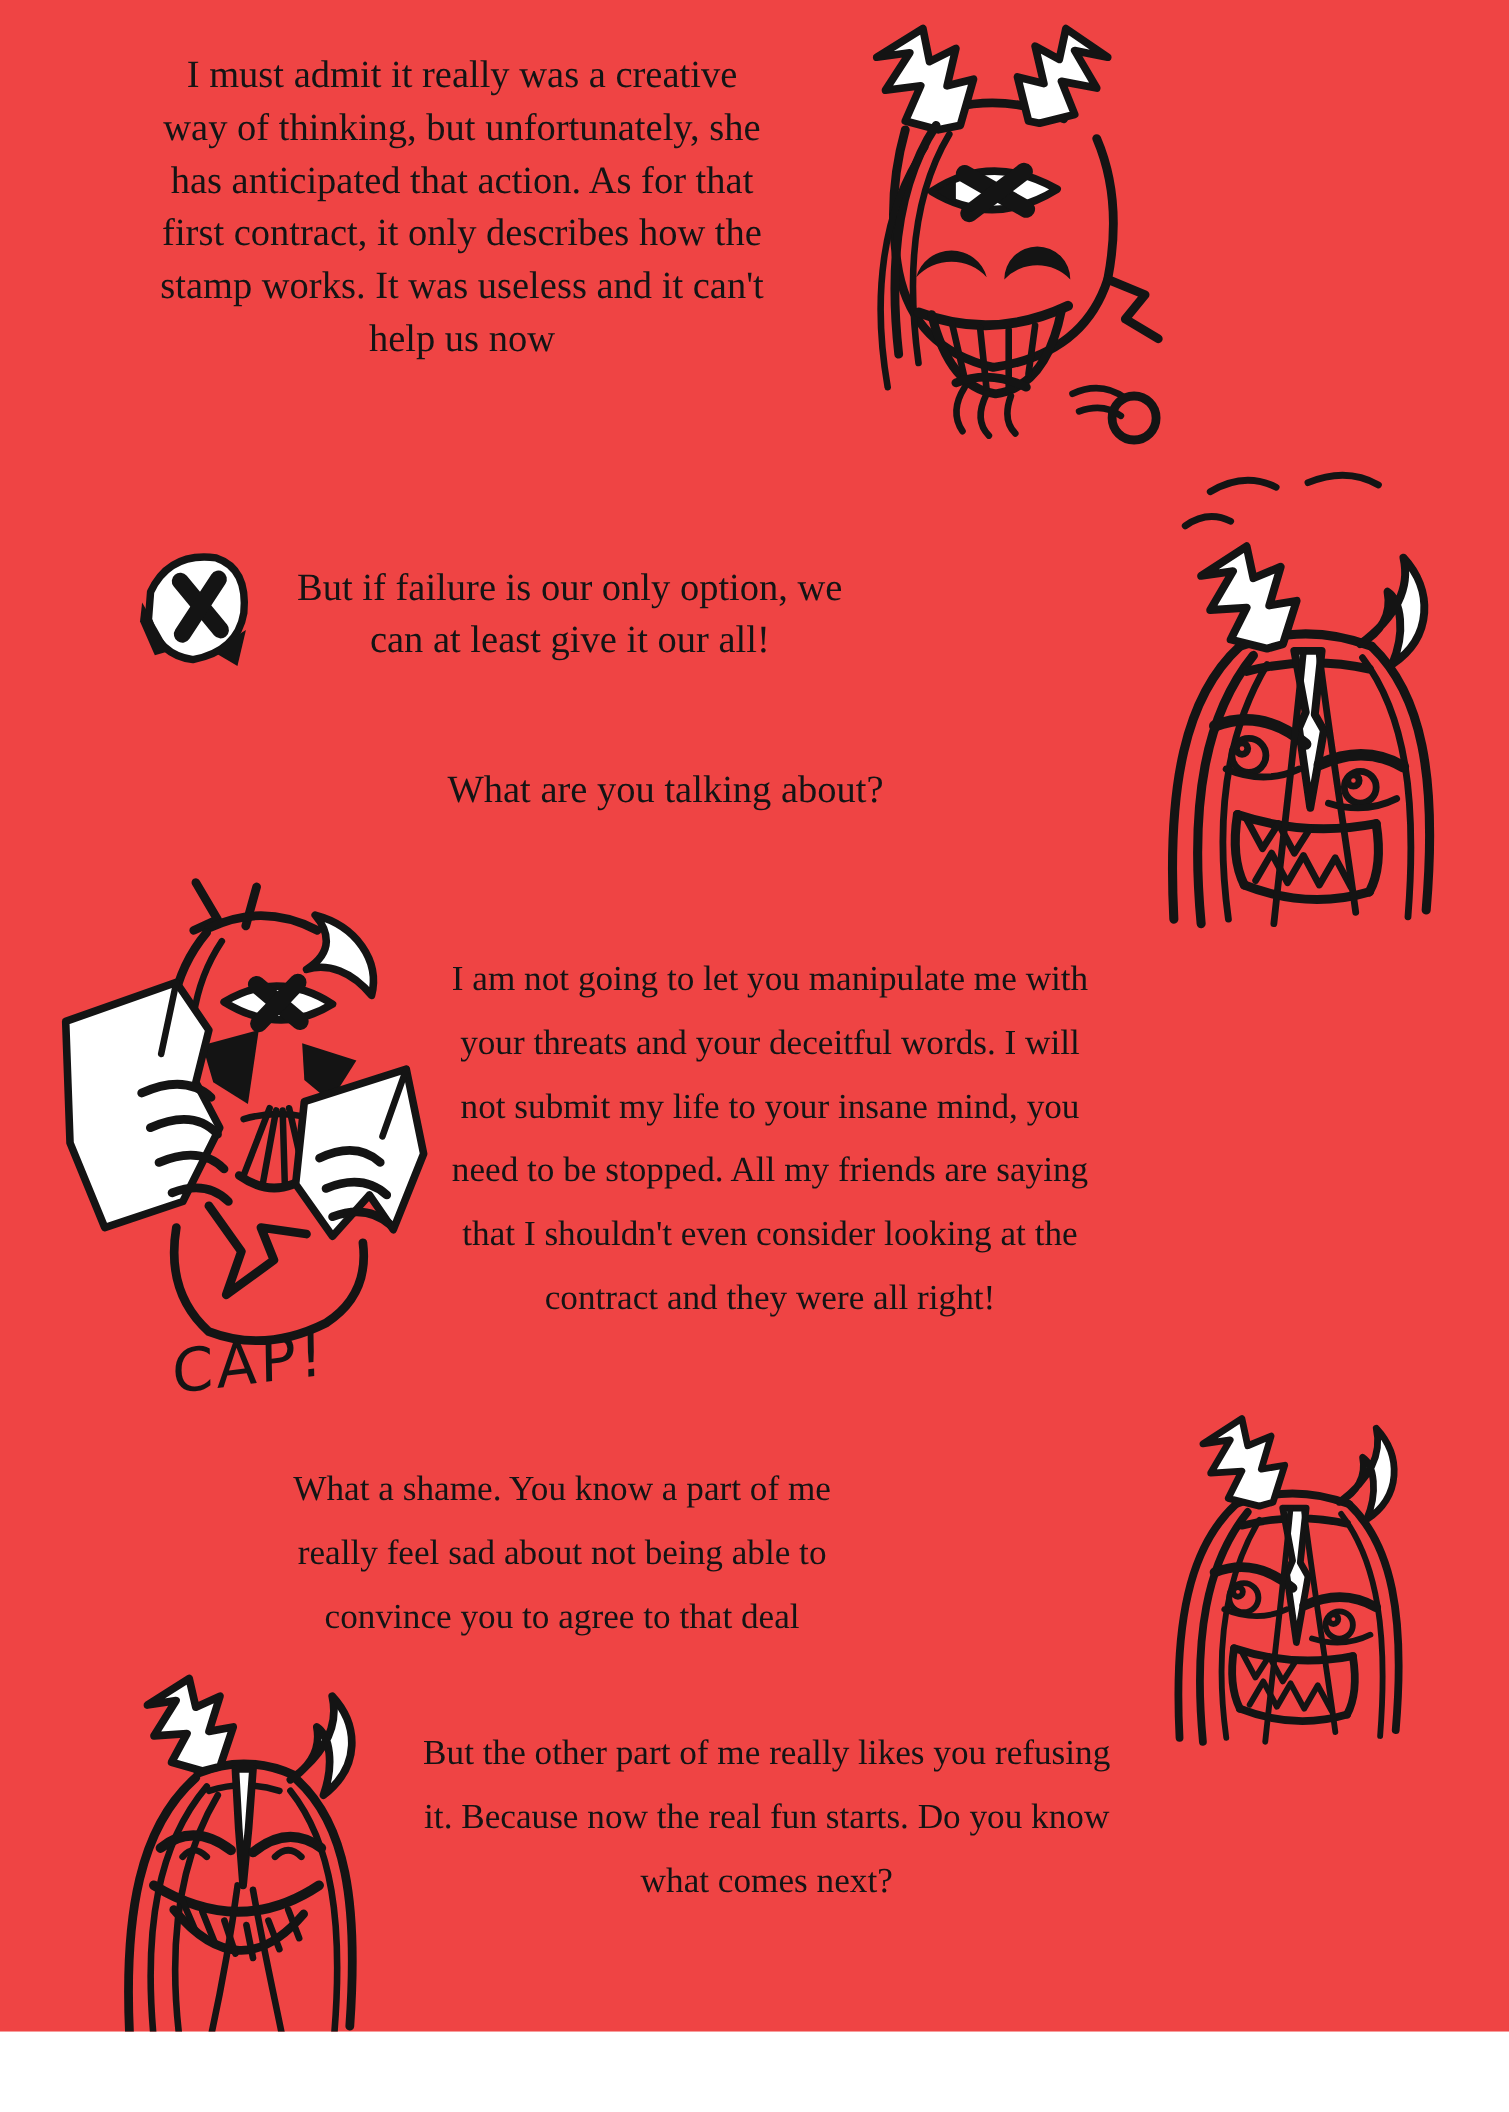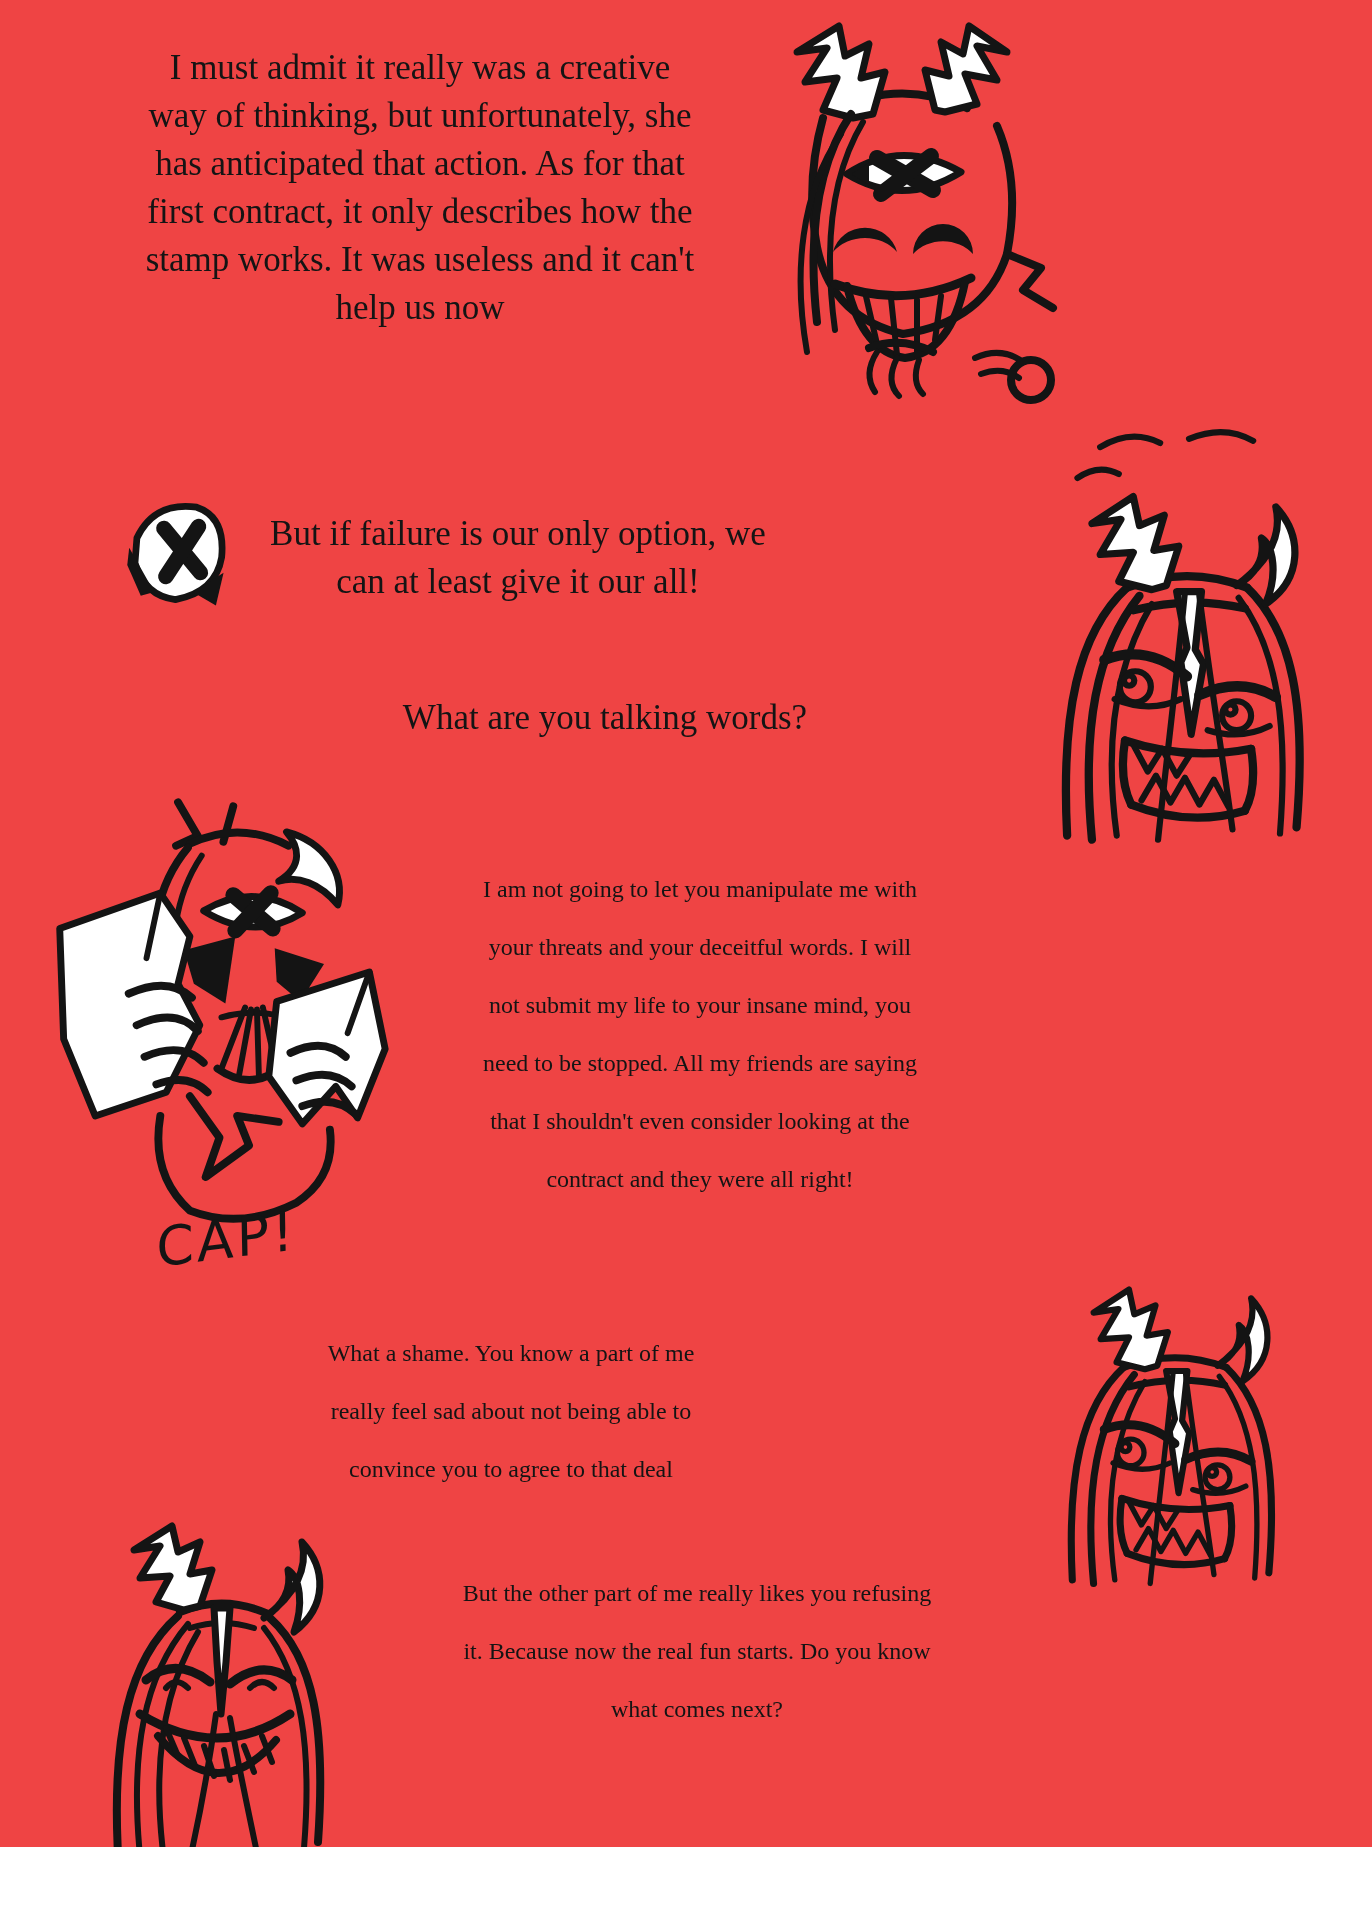--- a/index.html
+++ b/index.html
@@ -1,20 +1,20 @@
 <!DOCTYPE html>
 <html><head>
 <meta charset="utf-8">
 <style>
   html,body{margin:0;padding:0;background:#ffffff;}
   .page{position:relative;width:1372px;height:1847px;background:#ef4444;overflow:hidden;
         font-family:"Liberation Serif",serif;color:#141414;}
   .speech{position:absolute;font-size:35px;line-height:48px;text-align:center;
           white-space:pre;color:#141414;}
-  .speech.loose{line-height:58px;font-size:24px;}
+  .speech.loose{line-height:58px;font-size:32px;}
   .sketch{position:absolute;overflow:visible;}
   .ln,.ln6,.ln9,.ln10,.lnX{fill:none;stroke:#141414;stroke-linecap:round;stroke-linejoin:round;}
   .ln{stroke-width:8;}
   .ln6{stroke-width:6;}
   .ln9{stroke-width:9;}
   .ln10{stroke-width:10;}
   .lnX{stroke-width:16;}
   .wfill{fill:#ffffff;stroke:#141414;stroke-width:7;stroke-linejoin:round;stroke-linecap:round;}
   .blk{fill:#141414;stroke:none;}
   .cap{position:absolute;font-family:"DejaVu Sans",sans-serif;font-size:54px;
@@ -62,21 +62,21 @@
   <div class="speech" style="left:70px;top:44px;width:700px;">I must admit it really was a creative
 way of thinking, but unfortunately, she
 has anticipated that action. As for that
 first contract, it only describes how the
 stamp works. It was useless and it can't
 help us now</div>
 
   <div class="speech" style="left:178px;top:510px;width:680px;">But if failure is our only option, we
 can at least give it our all!</div>
 
-  <div class="speech" style="left:265px;top:694px;width:680px;">What are you talking words?</div>
+  <div class="speech" style="left:265px;top:694px;width:680px;">What are you talking about?</div>
 
   <div class="speech loose" style="left:315px;top:860px;width:770px;">I am not going to let you manipulate me with
 your threats and your deceitful words. I will
 not submit my life to your insane mind, you
 need to be stopped. All my friends are saying
 that I shouldn't even consider looking at the
 contract and they were all right!</div>
 
   <div class="speech loose" style="left:171px;top:1324px;width:680px;">What a shame. You know a part of me
 really feel sad about not being able to

